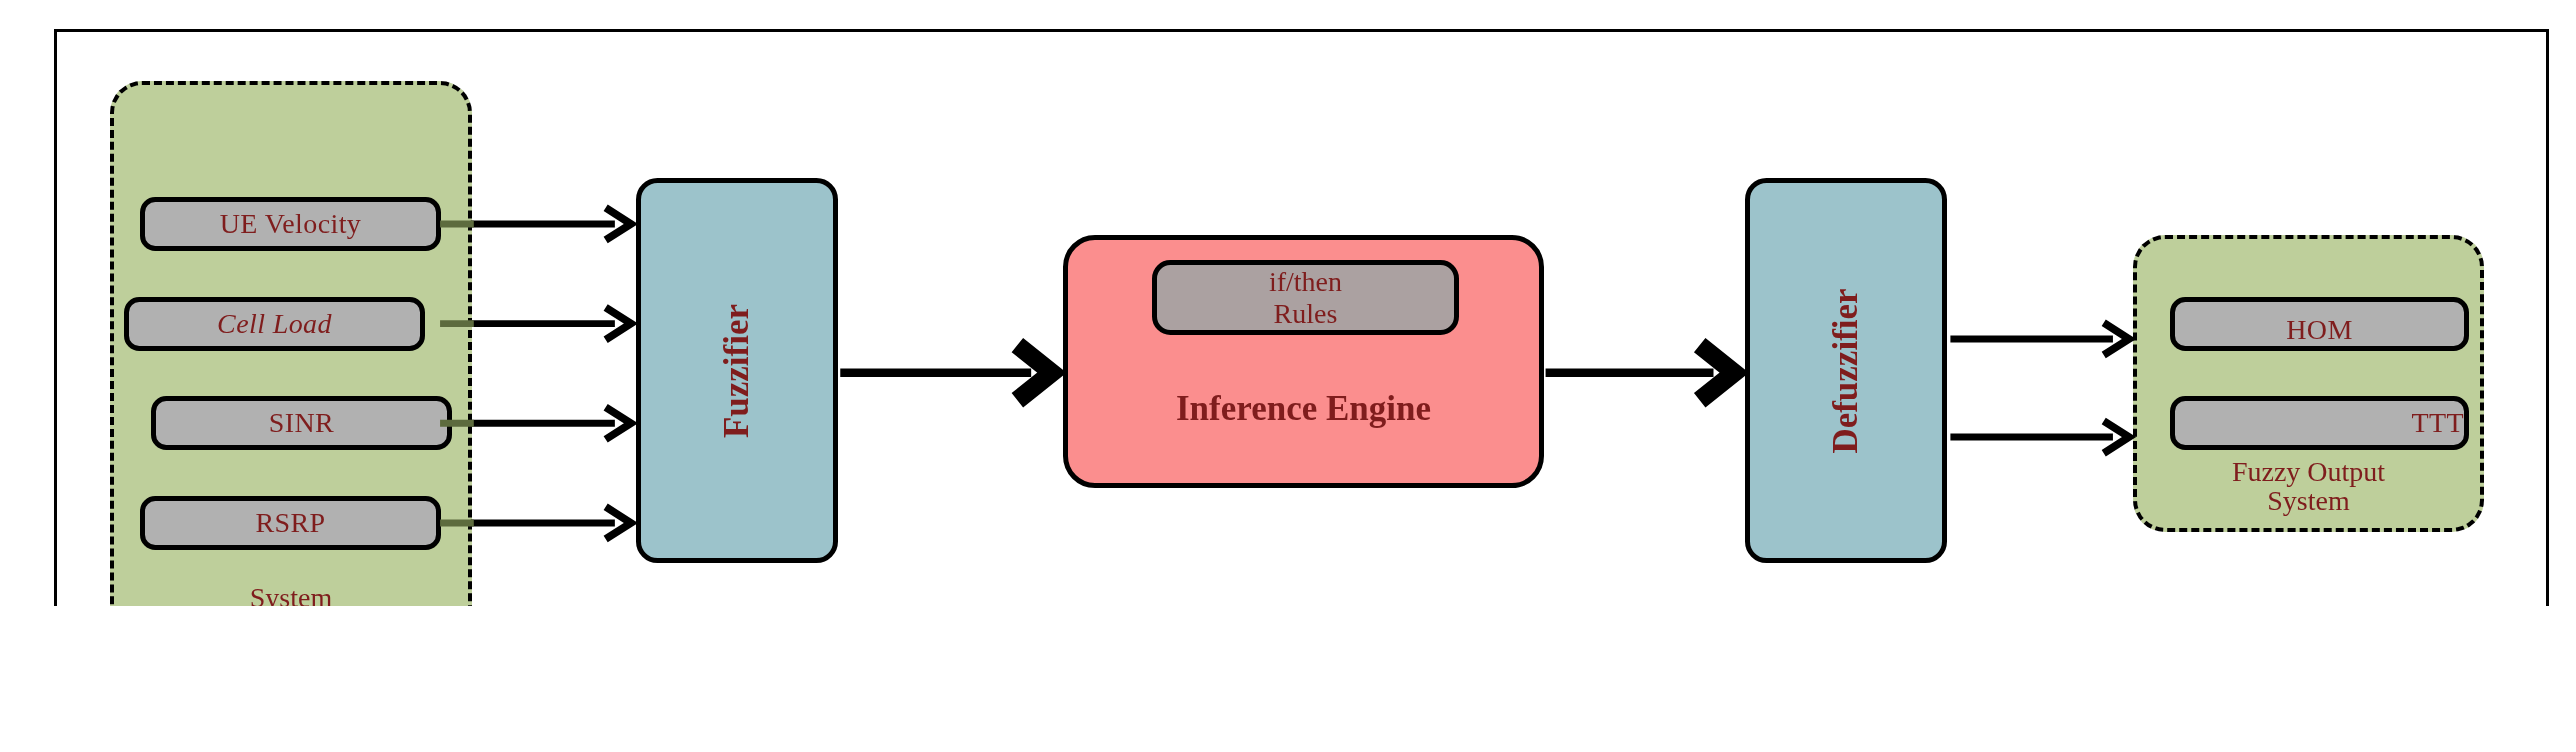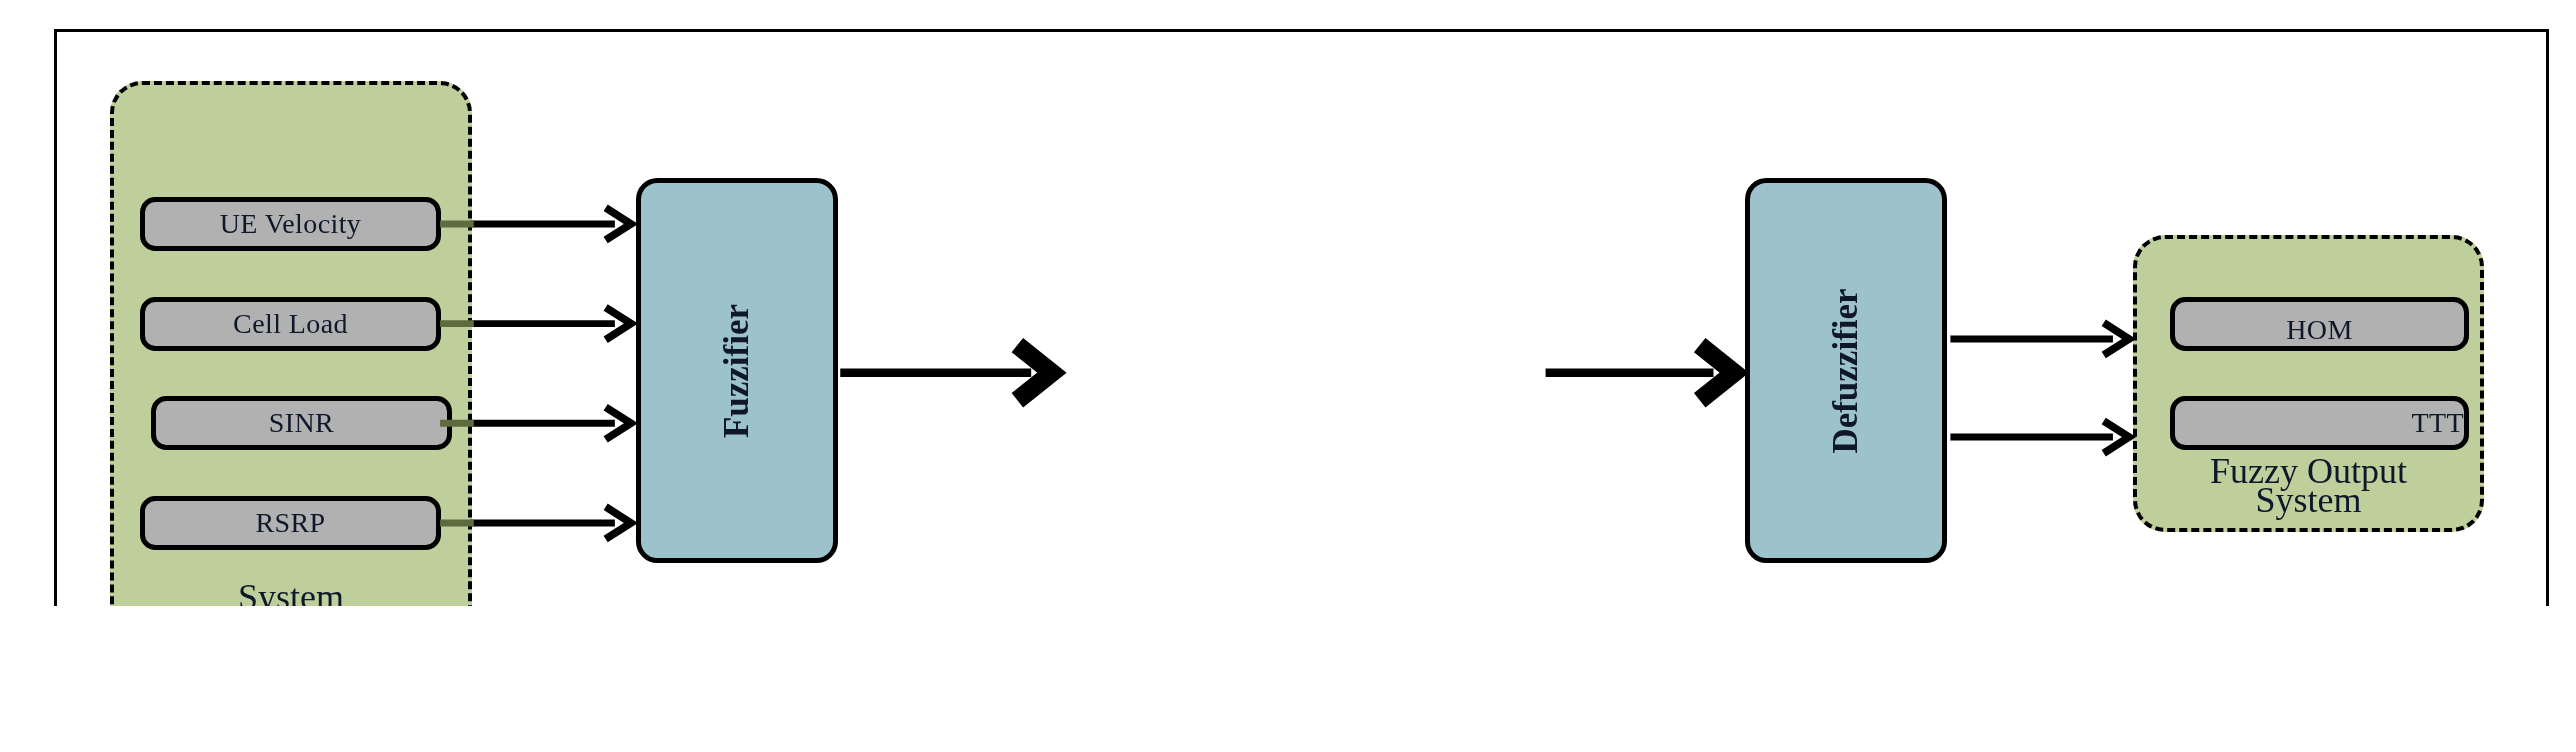--- a/index.html
+++ b/index.html
@@ -2,21 +2,21 @@
 <html style="font-size:12.3px"><head>
 <meta charset="utf-8">
 <style>
   html, body { margin: 0; padding: 0; background: #ffffff; }
   .canvas {
     position: relative;
     width: 2576px;
     height: 606px;
     background: #ffffff;
     font-family: "Liberation Serif", "DejaVu Serif", serif;
-    color: #0f172a;
+    color: #7f1d1d;
     overflow: hidden;
   }
   .frame {
     position: absolute;
     left: 54px; top: 29px;
     width: 2495px; height: 682px;
     border: 3.1px solid #000000;
     box-sizing: border-box;
   }
   .group {
@@ -35,21 +35,21 @@
     border-radius: 15.3px;
     box-sizing: border-box;
     width: 301px; height: 54px;
     display: flex; align-items: center; justify-content: center;
     font-size: 28px;
     letter-spacing: 0.4px;
   }
   .group-label {
     position: absolute;
     text-align: center;
-    font-size: 36px;
+    font-size: 28px;
     line-height: 29px;
   }
   .group-label span { display: block; }
   .label-input  { left: 110px; width: 362px; top: 583px; }
   .label-output { left: 2133px; width: 351px; top: 457px; }
   .process {
     position: absolute;
     background: #9cc3cb;
     border: 5.4px solid #000000;
     border-radius: 21.5px;
@@ -108,37 +108,44 @@
 <body>
 
 <div class="canvas">
 
   <div class="frame"></div>
 
   <div class="group input"></div>
   <div class="item" style="left:140px; top:197px;">
     <span>UE Velocity</span>
   </div>
-  <div class="item" style="left:140px; top:297px;">
+  <div class="item" style="left:124px; top:297px;font-style:italic;">
     <span>Cell Load</span>
   </div>
   <div class="item" style="left:124px; top:396px;margin-left:27px;">
     <span>SINR</span>
   </div>
   <div class="item" style="left:140px; top:496px;">
     <span>RSRP</span>
   </div>
   <div class="group-label label-input">
     <span>System</span>
   </div>
 
   <div class="process fuzzifier">
     <span class="vlabel">Fuzzifier</span>
   </div>
 
+  <div class="engine">
+    <div class="rules">
+      <span>if/then</span>
+      <span>Rules</span>
+    </div>
+    <div class="engine-label">Inference Engine</div>
+  </div>
 
   <div class="process defuzzifier">
     <span class="vlabel">Defuzzifier</span>
   </div>
 
   <div class="group output"></div>
   <div class="item" style="left:2170px; top:297px; width:299px;align-items:flex-end;">
     <span>HOM</span>
   </div>
   <div class="item" style="left:2170px; top:396px; width:299px;justify-content:flex-end;">

